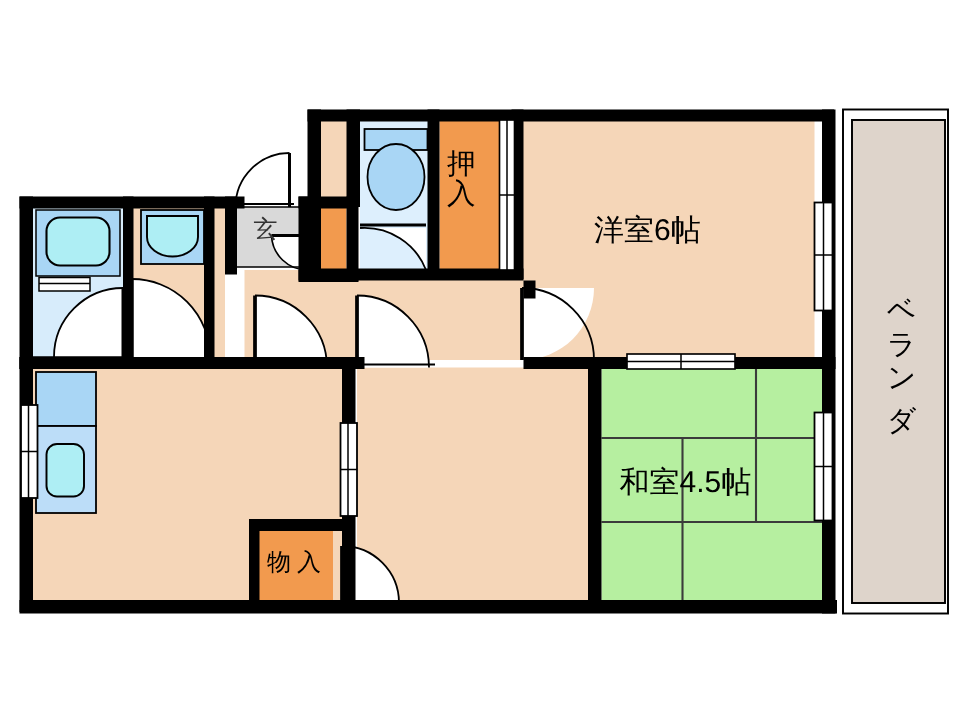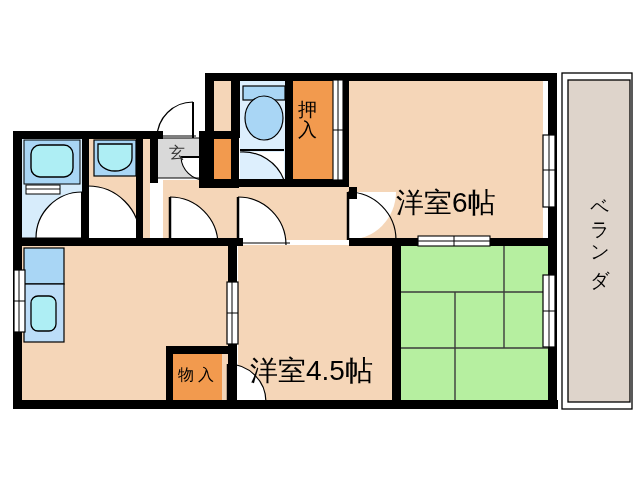--- a/index.html
+++ b/index.html
@@ -22,21 +22,21 @@
   #floorplan svg {
     display: block;
   }
   .room-label {
     position: absolute;
     font-family: "Liberation Sans", sans-serif;
     color: #000000;
     white-space: nowrap;
     pointer-events: none;
   }
-  .lbl-big { font-size: 28px; margin-top: 44px; }
+  .lbl-big { font-size: 20px; }
   .lbl-mid { font-size: 19px; }
   .lbl-small { font-size: 16px; }
   .vertical {
     writing-mode: vertical-rl;
     text-orientation: upright;
     letter-spacing: 2px;
   }
   .stackcol {
     display: flex;
     flex-direction: column;
@@ -236,22 +236,22 @@
 
     <g>
       <rect x="153" y="138" width="52" height="40" fill="none" stroke="#000000" stroke-width="1"></rect>
     </g>
 
   </svg>
 
   <div class="room-label lbl-big" style="left:396px; top:140px;">洋室6帖</div>
 
 
-  <div class="room-label lbl-big" style="left:250px; top:308px;">洋室4.5帖</div>
-
+
+  <div class="room-label lbl-big" style="left:413px; top:308px;">和室4.5帖</div>
 
   <div class="room-label lbl-mid stackcol" style="left:298px; top:100px;">
     <span>押</span>
     <span>入</span>
   </div>
 
   <div class="room-label lbl-small" style="left:178px; top:365px; letter-spacing:4px;">物入</div>
 
   <div class="room-label lbl-mid vertical" style="left:587px; top:185px;">ベランダ</div>
 

